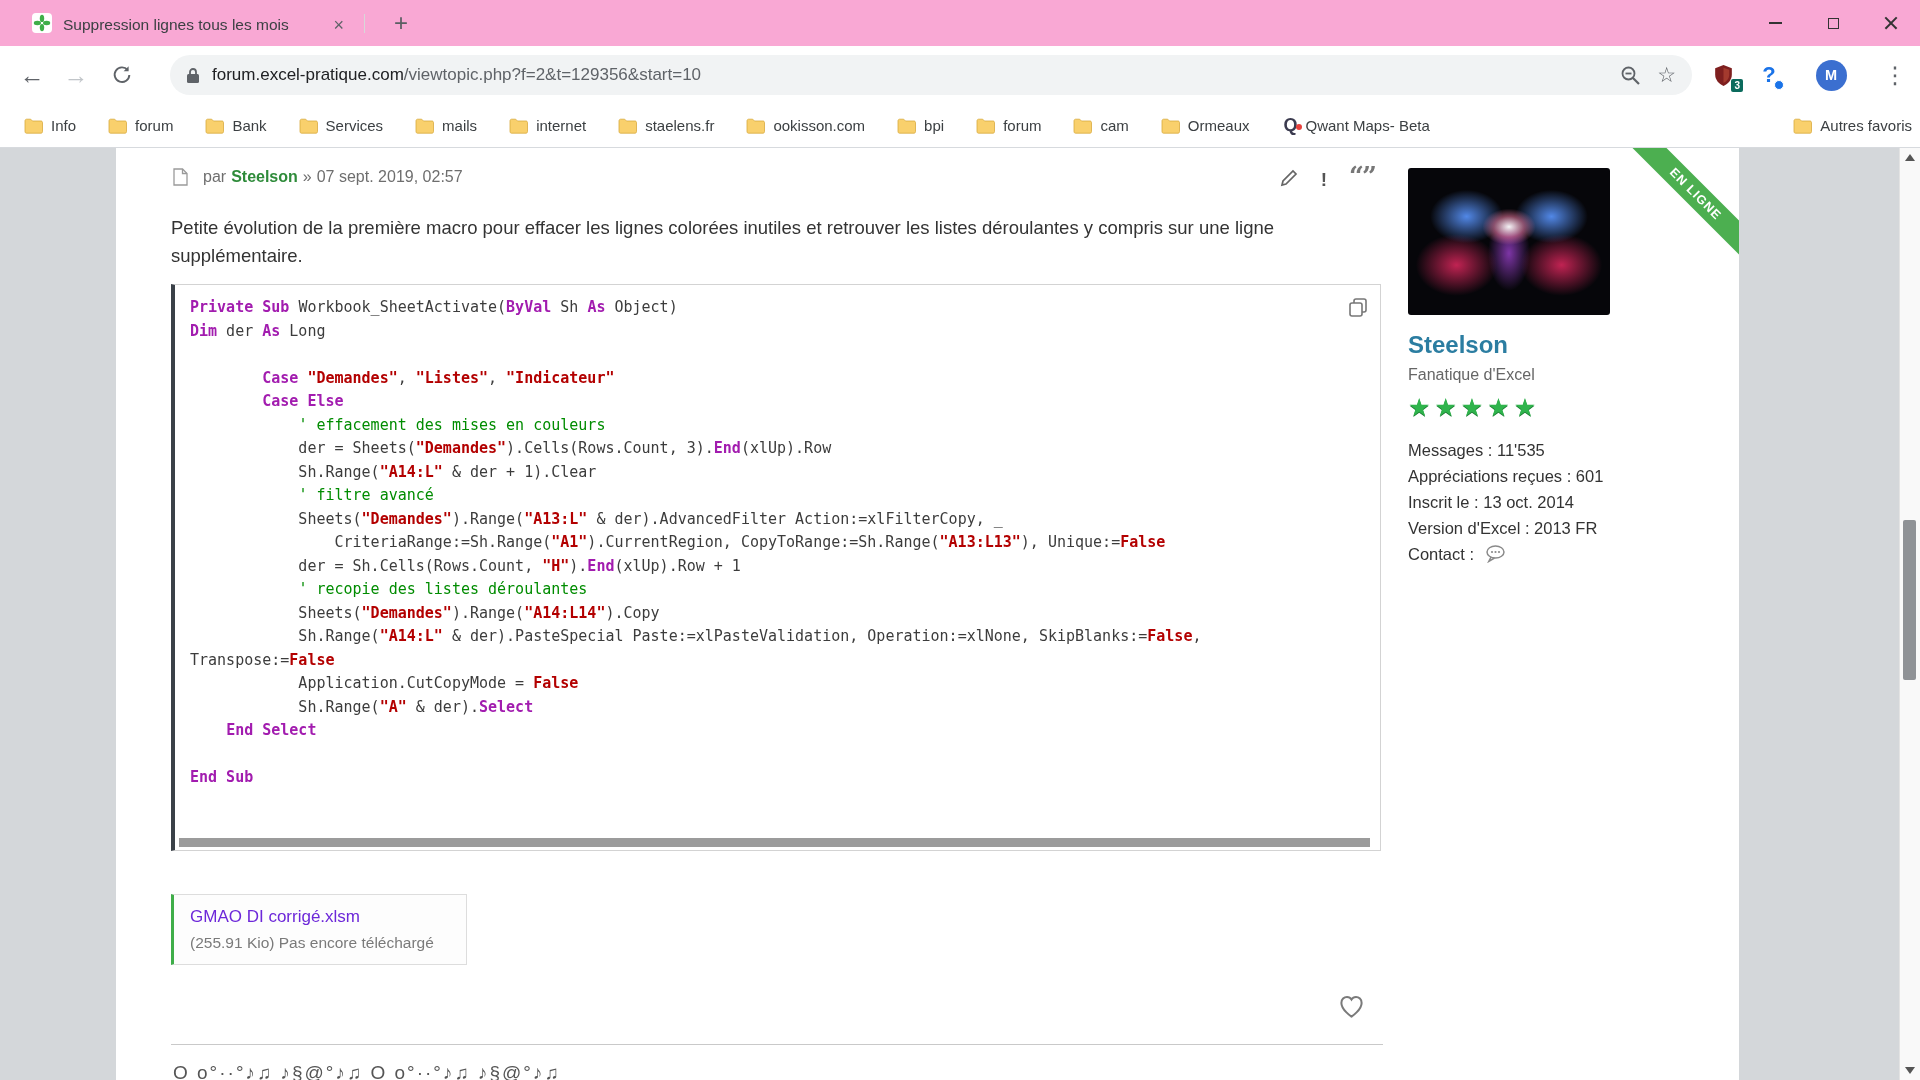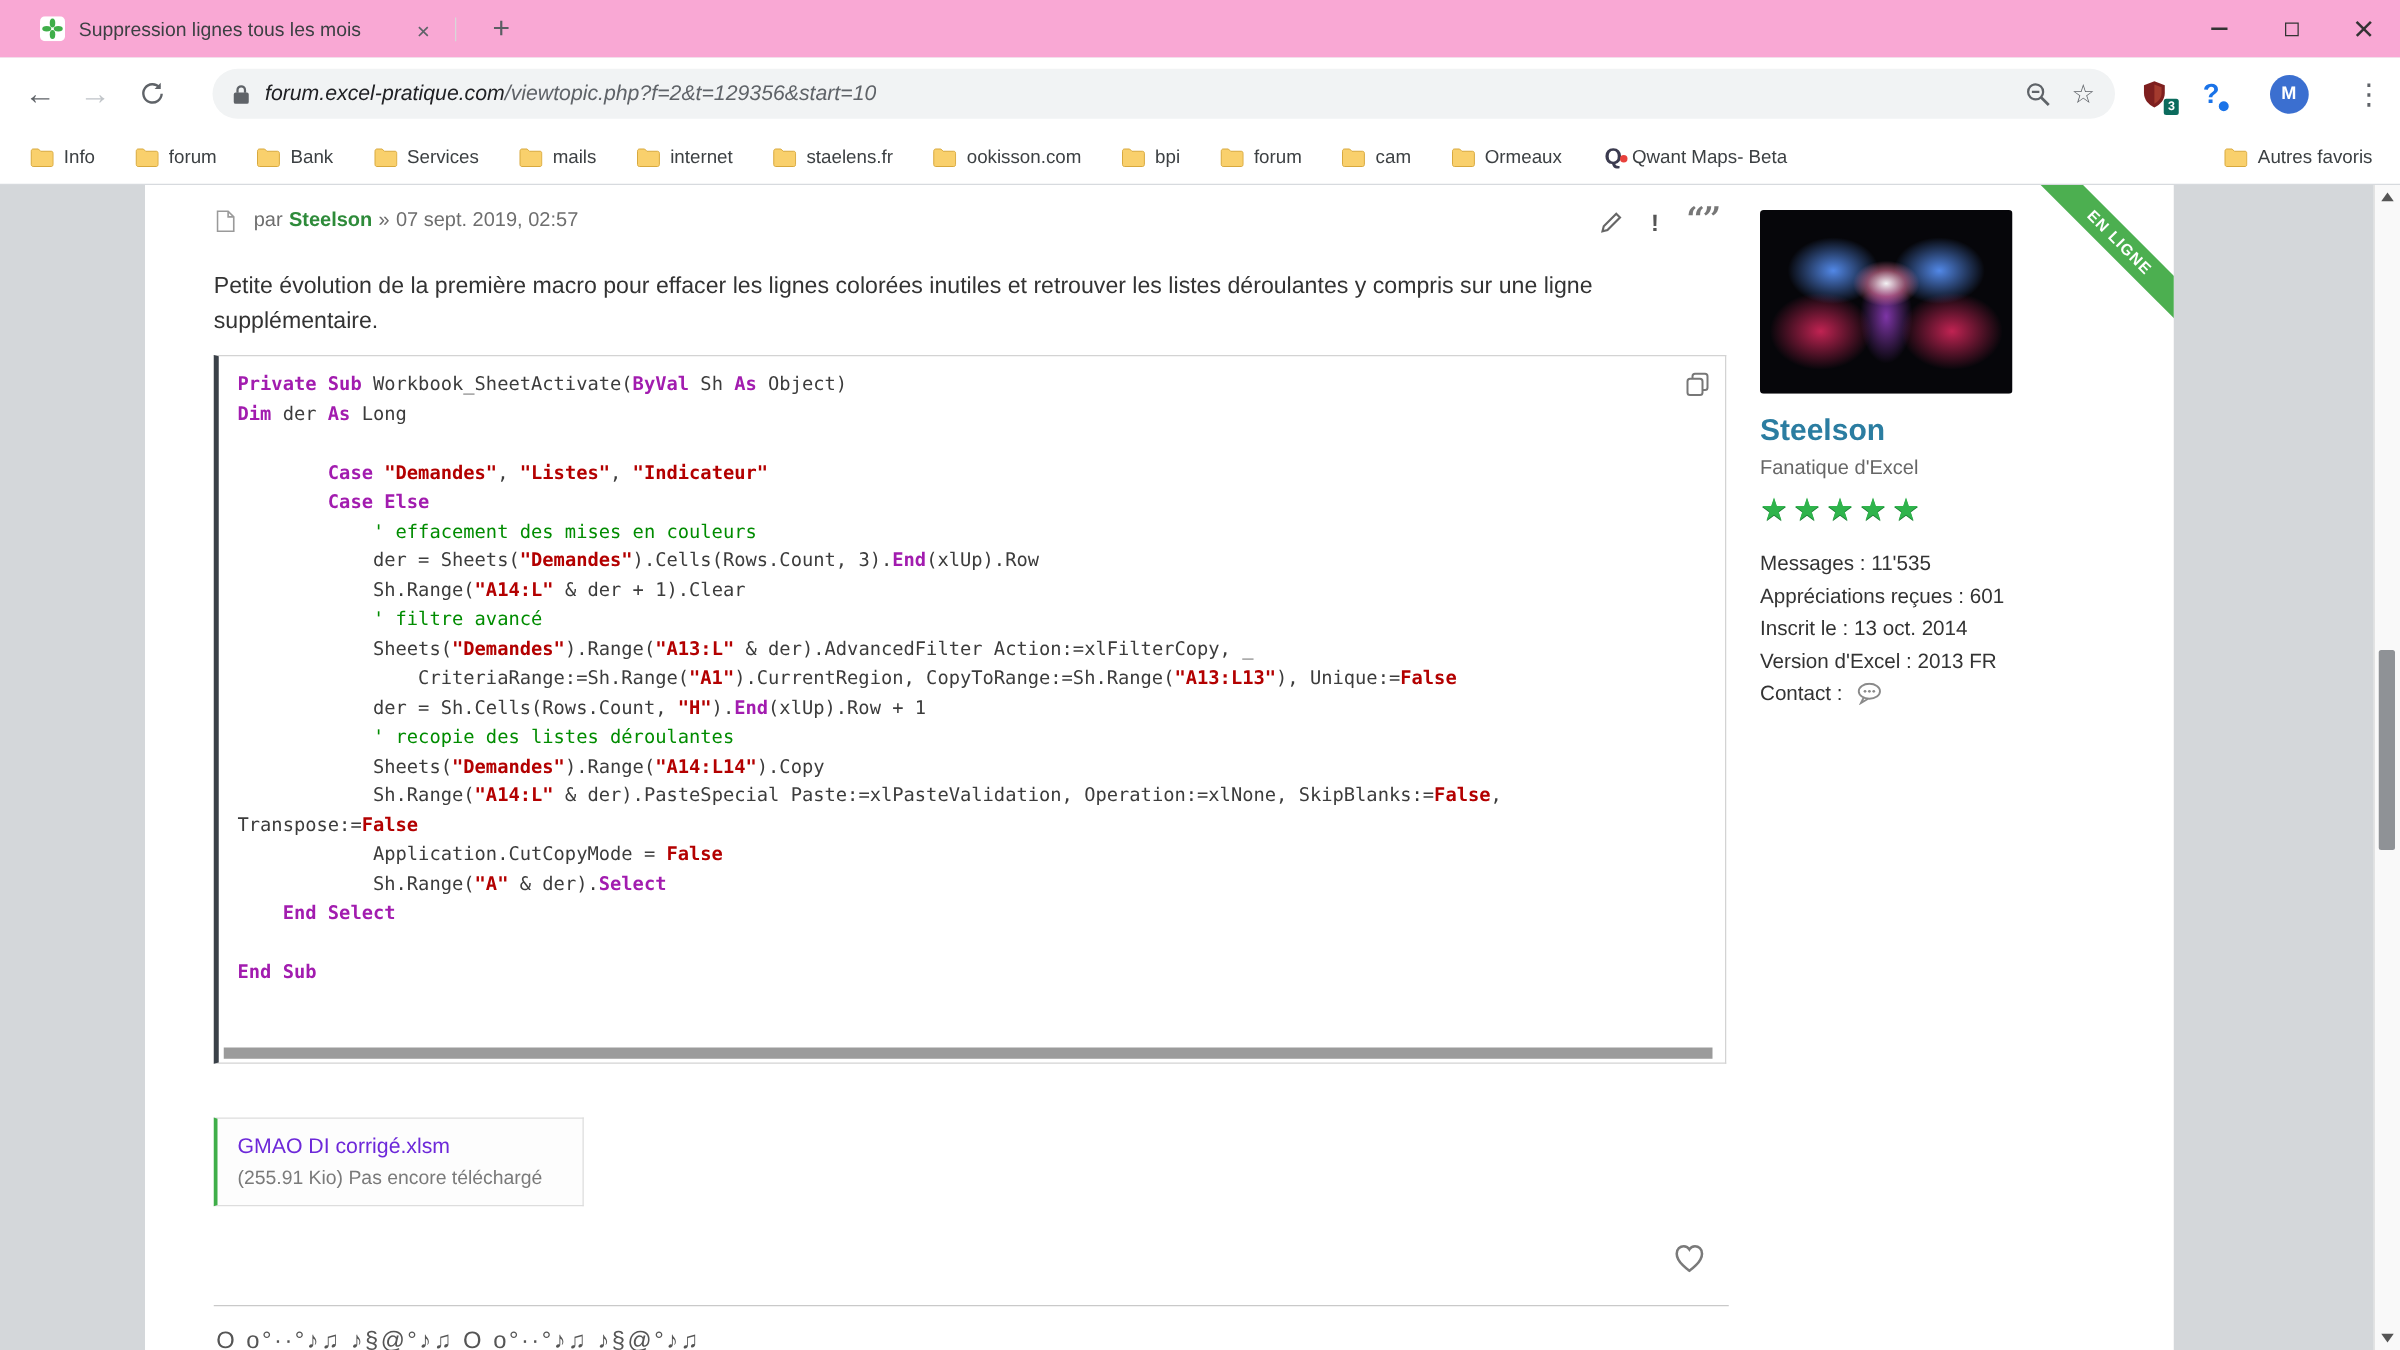--- a/index.html
+++ b/index.html
@@ -29,42 +29,42 @@
   .wc-close::after{transform:translate(-50%,-50%) rotate(-45deg);}
 
   
   .toolbar{position:absolute;top:46px;left:0;width:1920px;height:58px;background:#fff;}
   .navbtn{position:absolute;top:13px;width:32px;height:32px;display:flex;align-items:center;justify-content:center;}
   .back{left:16px;}  .back::before{content:"←";font-size:25px;color:#5f6368;}
   .fwd{left:60px;}   .fwd::before{content:"→";font-size:25px;color:#c1c5c9;}
   .reload{left:106px;}
   .omnibox{position:absolute;left:170px;top:9px;width:1522px;height:40px;border-radius:20px;background:#f1f3f4;
     display:flex;align-items:center;padding:0 16px;}
-  .url{margin-left:12px;font-size:17px;white-space:nowrap;overflow:hidden;font-style:italic;}
+  .url{margin-left:12px;font-size:17px;white-space:nowrap;overflow:hidden;}
   .url-domain{color:#202124;}
   .url-path{color:#5f6368;}
   .flex1{flex:1;}
   .zoomicon{margin-right:16px;display:flex;}
   .staricon::before{content:"☆";font-size:21px;color:#5f6368;}
   .ext{position:absolute;top:12px;width:34px;height:34px;display:flex;align-items:center;justify-content:center;}
   .shield{left:1706px;}
   .badge{position:absolute;right:-3px;bottom:0;background:#0b6b5d;color:#fff;font-size:10px;font-weight:bold;
     padding:0 3px;border-radius:2px;line-height:13px;}
   .help{left:1752px;color:#1a73e8;font-size:22px;font-weight:bold;}
   .hbadge{position:absolute;right:2px;bottom:2px;width:10px;height:10px;border-radius:50%;background:#1a73e8;
     border:1.5px solid #fff;}
   .profile-circle{width:31px;height:31px;border-radius:50%;background:#3b6fd0;color:#fff;font-weight:bold;
     font-size:14.5px;display:flex;align-items:center;justify-content:center;}
   .profile-btn{left:1814px;}
   .dots{left:1878px;}
   .dots::before{content:"⋮";font-size:23px;color:#5f6368;}
 
   
   .bookmarks{position:absolute;top:104px;left:0;width:1920px;height:44px;background:#fff;
-    border-bottom:1px solid #d7dade;display:flex;align-items:center;padding:0 22px 0 24px;}
+    border-bottom:1px solid #d7dade;display:flex;align-items:center;padding:0 8px 0 24px;}
   .bm-list{display:flex;gap:32px;align-items:center;}
   .bm-item{display:flex;gap:8px;align-items:center;white-space:nowrap;}
   .bm-label{font-size:15px;color:#3c4043;}
   .qwant{margin-left:34px;position:relative;}
   .qletter{font-weight:bold;font-size:18px;color:#3b3b4f;}
   .qdot{position:absolute;left:12px;bottom:6px;width:6px;height:6px;border-radius:50%;background:#e8413c;}
   .bm-right{margin-left:auto;display:flex;gap:8px;align-items:center;}
 
   
   .page{position:absolute;top:148px;left:0;width:1920px;height:932px;background:#d4d7da;overflow:hidden;}

